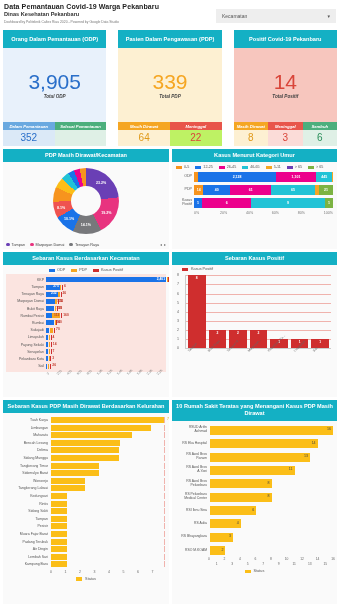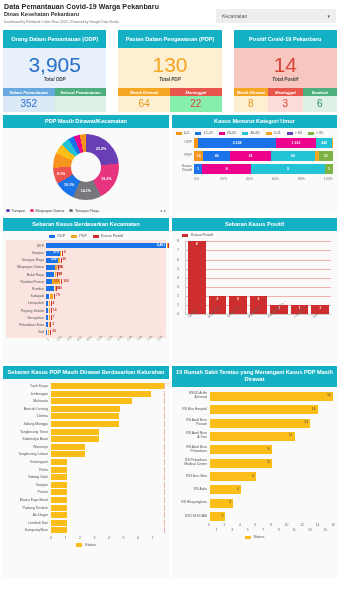--- a/index.html
+++ b/index.html
@@ -21,21 +21,21 @@
   .hdr-credit { font-size:3.4px; color:#777; margin-top:3px; }
   .hdr-right { width:120px; }
   .filter-box {
     background:#eeeeee; height:14px; margin-top:6px;
     display:flex; align-items:center; justify-content:space-between;
     padding:0 6px; font-size:5px; color:#555;
   }
   .filter-caret { font-size:5px; color:#555; }
 
   
-  .kpis { display:flex; gap:12px; padding:0 3px; height:82px; }
+  .kpis { display:flex; gap:12px; padding:0 3px; height:116px; }
   .kpi { flex:1; display:flex; flex-direction:column; }
   .kpi-head {
     background:#14b0c4; color:#fff; font-weight:bold;
     font-size:5.6px; text-align:center; padding:4px 2px;
     line-height:1.25; min-height:18px;
     display:flex; align-items:center; justify-content:center;
   }
   .kpi-body { flex:1; display:flex; flex-direction:column; align-items:center; justify-content:center; }
   .kpi-big { font-size:21px; font-weight:400; line-height:1; }
   .kpi-cap { font-size:4.6px; font-style:italic; font-weight:bold; margin-top:2px; color:#444; }
@@ -48,21 +48,21 @@
   .odp .kpi-big, .odp .sp-val { color:#2a6fc9; }
   .odp .sp1 .sp-lab { background:#6aa9e0; }
   .odp .sp1 { background:#dbe9f7; }
   .odp .sp2 .sp-lab { background:#4caf7d; }
   .odp .sp2 { background:#dff0e6; }
   .odp .sp2 .sp-val { color:#2a8f5a; }
 
   .pdp .kpi-body { background:#fdf0d2; }
   .pdp .kpi-big { color:#f5a623; }
   .pdp .sp1 { background:#fdf0d2; } .pdp .sp1 .sp-lab { background:#f5a623; } .pdp .sp1 .sp-val { color:#e09a1b; }
-  .pdp .sp2 { background:#86efac; } .pdp .sp2 .sp-lab { background:#e8554a; } .pdp .sp2 .sp-val { color:#d9453a; }
+  .pdp .sp2 { background:#bef264; } .pdp .sp2 .sp-lab { background:#e8554a; } .pdp .sp2 .sp-val { color:#d9453a; }
   .pdp .sp3 { background:#dff0e6; } .pdp .sp3 .sp-lab { background:#4caf7d; } .pdp .sp3 .sp-val { color:#2a8f5a; }
 
   .pos .kpi-body { background:#f7c6be; }
   .pos .kpi-big { color:#d9453a; }
   .pos .sp1 { background:#fdf0d2; } .pos .sp1 .sp-lab { background:#f5a623; } .pos .sp1 .sp-val { color:#e09a1b; }
   .pos .sp2 { background:#fbdcd8; } .pos .sp2 .sp-lab { background:#e8554a; } .pos .sp2 .sp-val { color:#d9453a; }
   .pos .sp3 { background:#dff0e6; } .pos .sp3 .sp-lab { background:#4caf7d; } .pos .sp3 .sp-val { color:#2a8f5a; }
 
   
   .row { display:flex; gap:3px; padding:3px 3px 0 3px; }
@@ -173,21 +173,21 @@
         </div>
         <div class="sp2">
           <div class="sp-lab">Selesai Pemantauan</div>
         </div>
       </div>
     </div>
 
     <div class="kpi pdp">
       <div class="kpi-head">Pasien Dalam Pengawasan (PDP)</div>
       <div class="kpi-body">
-        <div class="kpi-big">130</div>
+        <div class="kpi-big">339</div>
         <div class="kpi-cap">Total PDP</div>
       </div>
       <div class="kpi-splits">
         <div class="sp1">
           <div class="sp-lab">Masih Dirawat</div>
           <div class="sp-val">64</div>
         </div>
         <div class="sp2">
           <div class="sp-lab">Meninggal</div>
           <div class="sp-val">22</div>

